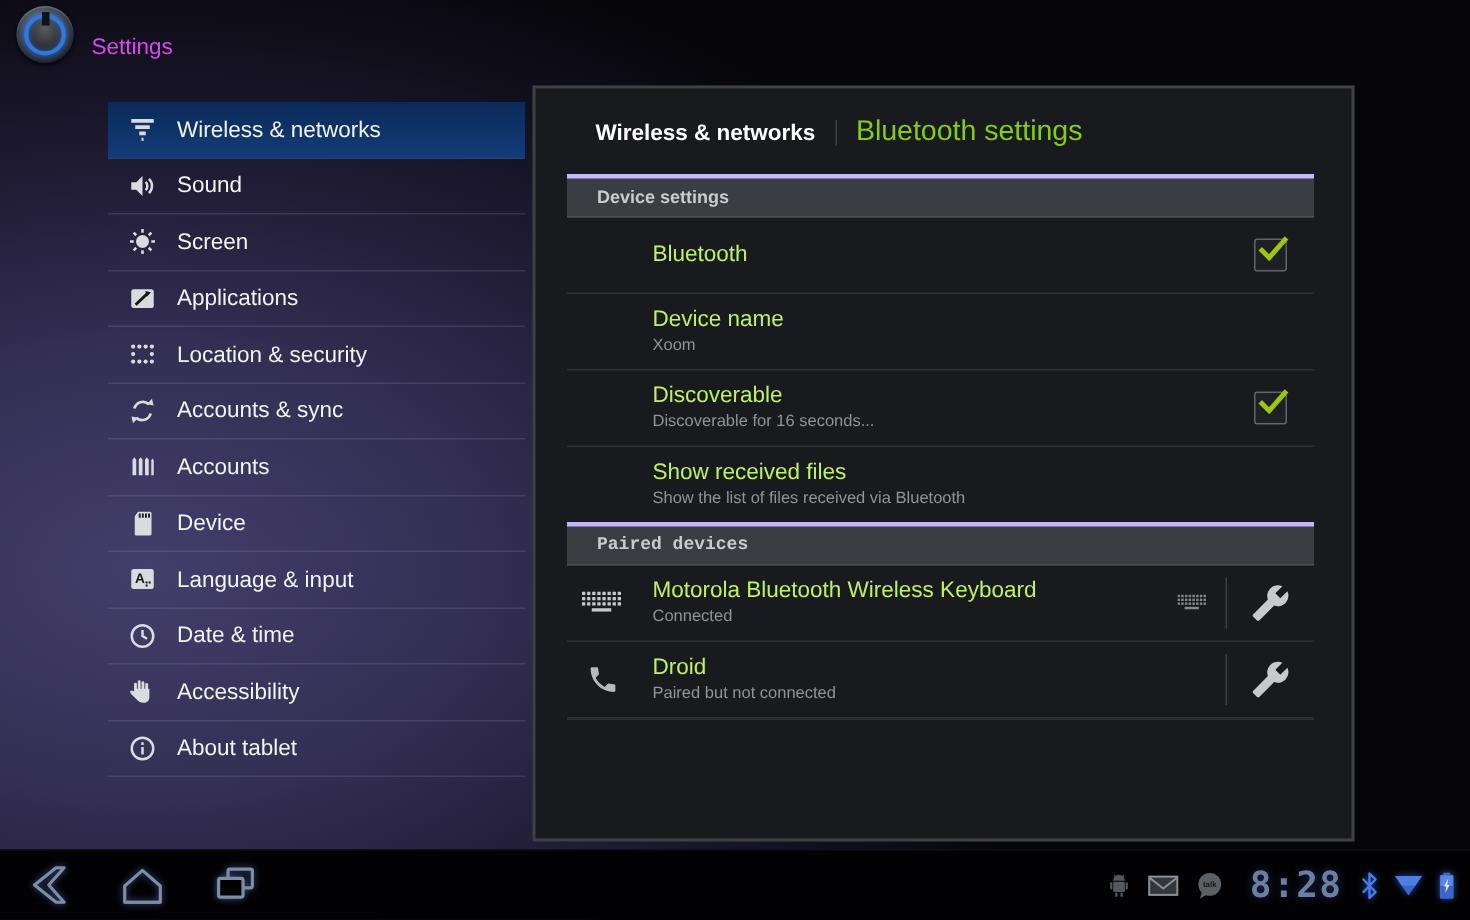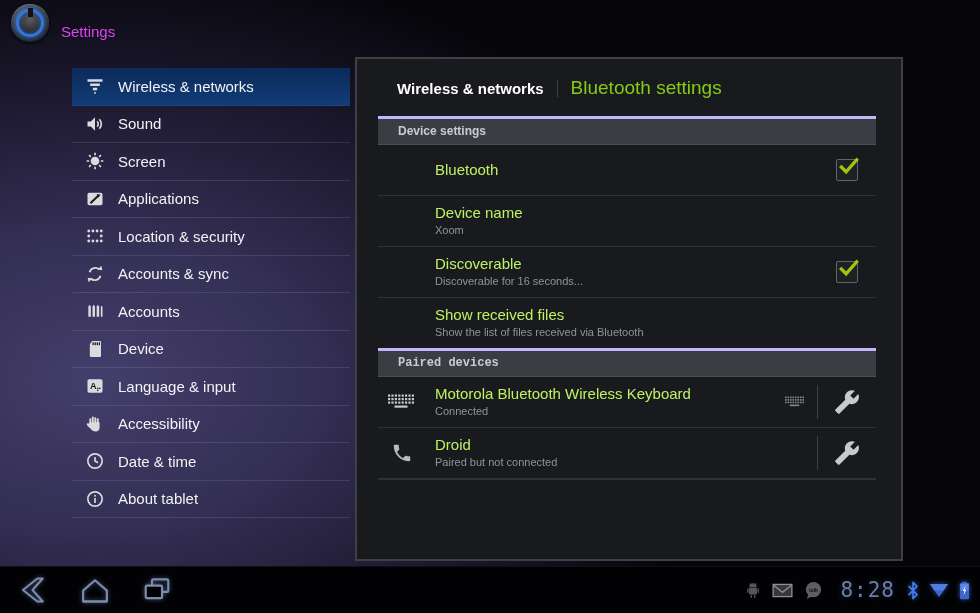--- a/index.html
+++ b/index.html
@@ -56,21 +56,21 @@
   .mini-kb{color:#85888c;margin-right:13px;display:flex;}
   .vdiv{width:1px;height:34px;background:#3b3e42;}
   .wrench-btn{width:58px;height:100%;display:flex;align-items:center;justify-content:center;color:#c7cacd;}
 
   
   .sysbar{position:absolute;left:0;right:0;bottom:0;height:46px;background:#020204;border-top:1px solid #101014;}
   .nav{position:absolute;left:14px;top:0;height:100%;display:flex;align-items:center;gap:24px;}
   .nav-btn{width:38px;height:30px;display:flex;align-items:center;justify-content:center;color:#7e8ca7;
     filter:drop-shadow(0 0 2.5px rgba(110,150,230,.55));}
   .status{position:absolute;right:10px;top:0;height:100%;display:flex;align-items:center;gap:11px;}
-  .clock{font-family:"DejaVu Sans Mono",monospace;font-size:21px;font-weight:normal;color:#6b7fa4;
+  .clock{font-family:"DejaVu Sans Mono",monospace;font-size:24px;font-weight:bold;color:#6b7fa4;
     letter-spacing:1px;margin:0 1px 0 6px;text-shadow:0 0 7px rgba(90,130,220,.35);}
   .st-icon{display:flex;align-items:center;}
   .glow-blue{filter:drop-shadow(0 0 2.5px rgba(70,130,250,.6));}
 </style>
 </head>
 <body>
 
 <div class="bg"></div>
 
 <div class="topbar">
@@ -187,39 +187,39 @@
             <rect x="16.9" y="14" width="1.6" height="1.6"></rect>
             <rect x="14.5" y="16.4" width="1.6" height="1.6"></rect>
           </g>
         </svg>
     </span>
     <span class="sb-label">Language &amp; input</span>
   </div>
 
   <div class="sb-item">
     <span class="sb-icon">
+      <svg viewBox="0 0 24 24" width="20" height="20" fill="none" stroke="currentColor" stroke-width="2">
+          <circle cx="12" cy="12" r="8.6"></circle>
+          <path d="M12 7.2V12l3.6 2.2"></path>
+        </svg>
+    </span>
+    <span class="sb-label">Date &amp; time</span>
+  </div>
+
+  <div class="sb-item">
+    <span class="sb-icon">
       <svg viewBox="0 0 24 24" width="20" height="20" fill="currentColor">
         <rect x="5.2" y="5" width="2.3" height="9" rx="1.1"></rect>
           <rect x="8.2" y="3" width="2.3" height="11" rx="1.1"></rect>
         <rect x="11.2" y="3.8" width="2.3" height="10.4" rx="1.1"></rect>
           <rect x="14.2" y="5.2" width="2.3" height="9" rx="1.1"></rect>
         <path d="M5.2 12s-1.8-1.5-2.8-.4c-.8.9.3 2 .9 2.7L8 19c1 1.2 2.6 2 4.3 2H13c2.5 0 4.5-2 4.5-4.5V9.8h-12z"></path>
       </svg>
     </span>
     <span class="sb-label">Accessibility</span>
-  </div>
-
-  <div class="sb-item">
-    <span class="sb-icon">
-      <svg viewBox="0 0 24 24" width="20" height="20" fill="none" stroke="currentColor" stroke-width="2">
-          <circle cx="12" cy="12" r="8.6"></circle>
-          <path d="M12 7.2V12l3.6 2.2"></path>
-        </svg>
-    </span>
-    <span class="sb-label">Date &amp; time</span>
   </div>
 
   <div class="sb-item">
     <span class="sb-icon">
       <svg viewBox="0 0 24 24" width="20" height="20">
           <circle cx="12" cy="12" r="8.6" fill="none" stroke="currentColor" stroke-width="2"></circle>
           <rect x="11" y="7" width="2" height="2.2" fill="currentColor"></rect>
           <rect x="11" y="10.8" width="2" height="6" fill="currentColor"></rect>
         </svg>
     </span>

